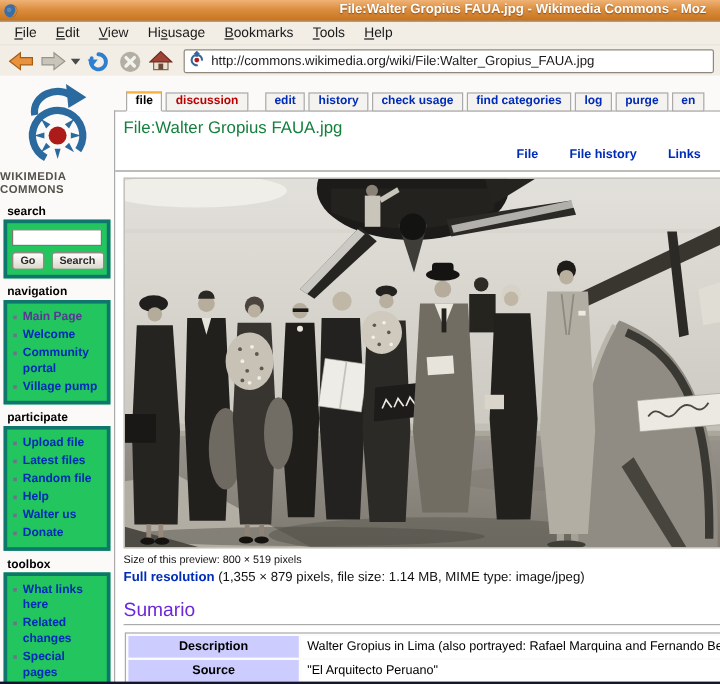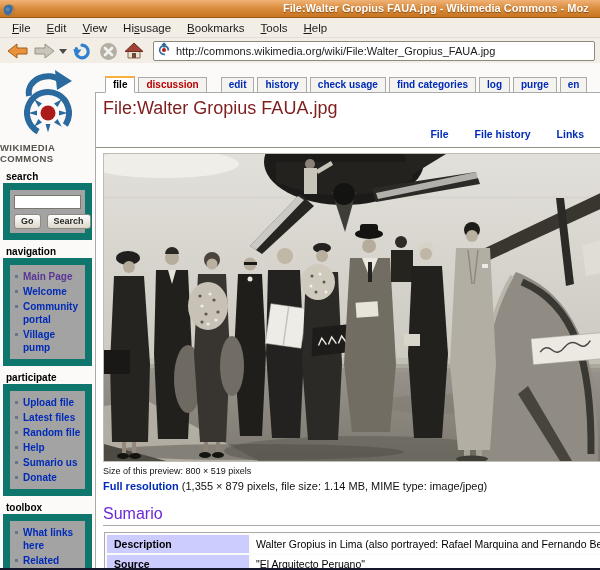--- a/index.html
+++ b/index.html
@@ -44,21 +44,21 @@
   }
   
   .page{position:absolute;top:63px;left:0;right:0;bottom:0;background:#fbfaf8}
   
   .sidebar{position:absolute;left:0;top:0;width:95px;bottom:0;font-size:10px}
   .logo{display:block;margin:6px auto 0}
   .wordmark{text-align:left;font-weight:bold;color:#54524b;font-size:9.5px;
     letter-spacing:.4px;line-height:1.2;margin-top:1px}
   .portlet{margin:6px 3px 0 3px}
   .portlet .phead{margin:0 0 1px 3px;font-size:10px;color:#000;font-weight:bold}
-  .pbody{border:7px solid #0f766e;background:#a3a3a3;padding:3px 2px}
+  .pbody{border:3px solid #0f766e;background:#22c55e;padding:3px 2px}
   .searchbody{padding:5px 4px 4px}
   .search-input{width:100%;box-sizing:border-box;height:14px;border:1px solid #7b776d;
     font-size:10px;padding:0 2px;background:#fff;font-family:inherit}
   .sbtns{display:flex;gap:6px;margin-top:5px}
   button.gtk{
     font-family:inherit;font-size:9px;font-weight:bold;color:#2a2a2a;
     border:1px solid #8d8a80;border-radius:3px;
     background:linear-gradient(#ffffff,#dcd7cb);padding:1px 6px 2px;cursor:default;
   }
   ul.plist{list-style:none;margin:0;padding:1px 0}
@@ -75,35 +75,35 @@
     margin-right:3px;color:#002bb8;position:relative;top:1px;
   }
   .tab.active{background:#fff;color:#000;border-top:2px solid #f9b13e;border-bottom:1px solid #fff;padding-top:1px}
   .tab.new{color:#ba0000}
   .tab.gap{margin-left:11px}
   .content-box{
     position:absolute;top:29px;left:0;right:0;bottom:0;
     background:#fff;border-left:1px solid #aaa;border-top:1px solid #aaa;
     padding:2px 0 0 7px;overflow:hidden;
   }
-  .page-title{margin:3px 0 0;font-size:18px;font-weight:normal;color:#7f1d1d}
+  .page-title{margin:3px 0 0;font-size:14px;font-weight:normal;color:#15803d}
   .file-nav{display:flex;justify-content:flex-end;gap:26px;font-size:10.5px;font-weight:bold;
     padding:9px 16px 7px 0}
   .file-nav a{color:#002bb8;text-decoration:none}
   .file-nav-rule{border-top:1px solid #949088;margin:0 0 5px -7px}
   .photo-frame{width:503px;height:307px;border:1px solid #c0bdb5;background:#d8d6d0;overflow:hidden}
   .photo-frame svg{display:block}
   .preview-note{font-size:9px;color:#111;margin-top:4px}
   .fullres-line{font-size:11px;color:#111;margin-top:4px}
   .fullres-line a{color:#002bb8;text-decoration:none;font-weight:bold}
   .summary-heading{font-size:16px;font-weight:normal;color:#6d28d9;margin:13px 0 0;padding:0 0 2px;
     border-bottom:1px solid #aaa}
   table.info{border-collapse:separate;border-spacing:2px;border:1px solid #aaa;
     background:#fbfbf9;margin:6px 0 0 1px;width:560px}
-  td.ilabel{background:#ccccff;font-weight:bold;text-align:left;font-size:10.5px;
+  td.ilabel{background:#ccccff;font-weight:bold;text-align:center;font-size:10.5px;
     width:128px;padding:3px 7px;vertical-align:middle;color:#000}
   td.ival{font-size:10.5px;padding:3px 5px;background:#fff;color:#000}
   .bottom-edge{position:absolute;left:0;right:0;bottom:0;height:2px;background:#15152b;z-index:9}
 </style>
 </head>
 <body>
 
 <div class="titlebar">
   <span class="fficon">
     <svg width="12" height="12" viewBox="0 0 12 12">
@@ -219,21 +219,21 @@
     </div>
 
     <div class="portlet">
       <div class="phead">participate</div>
       <div class="pbody">
         <ul class="plist">
           <li><a>Upload file</a></li>
           <li><a>Latest files</a></li>
           <li><a>Random file</a></li>
           <li><a>Help</a></li>
-          <li><a>Sumario us</a></li>
+          <li><a>Walter us</a></li>
           <li><a>Donate</a></li>
         </ul>
       </div>
     </div>
 
     <div class="portlet">
       <div class="phead">toolbox</div>
       <div class="pbody">
         <ul class="plist">
           <li><a>What links here</a></li>

